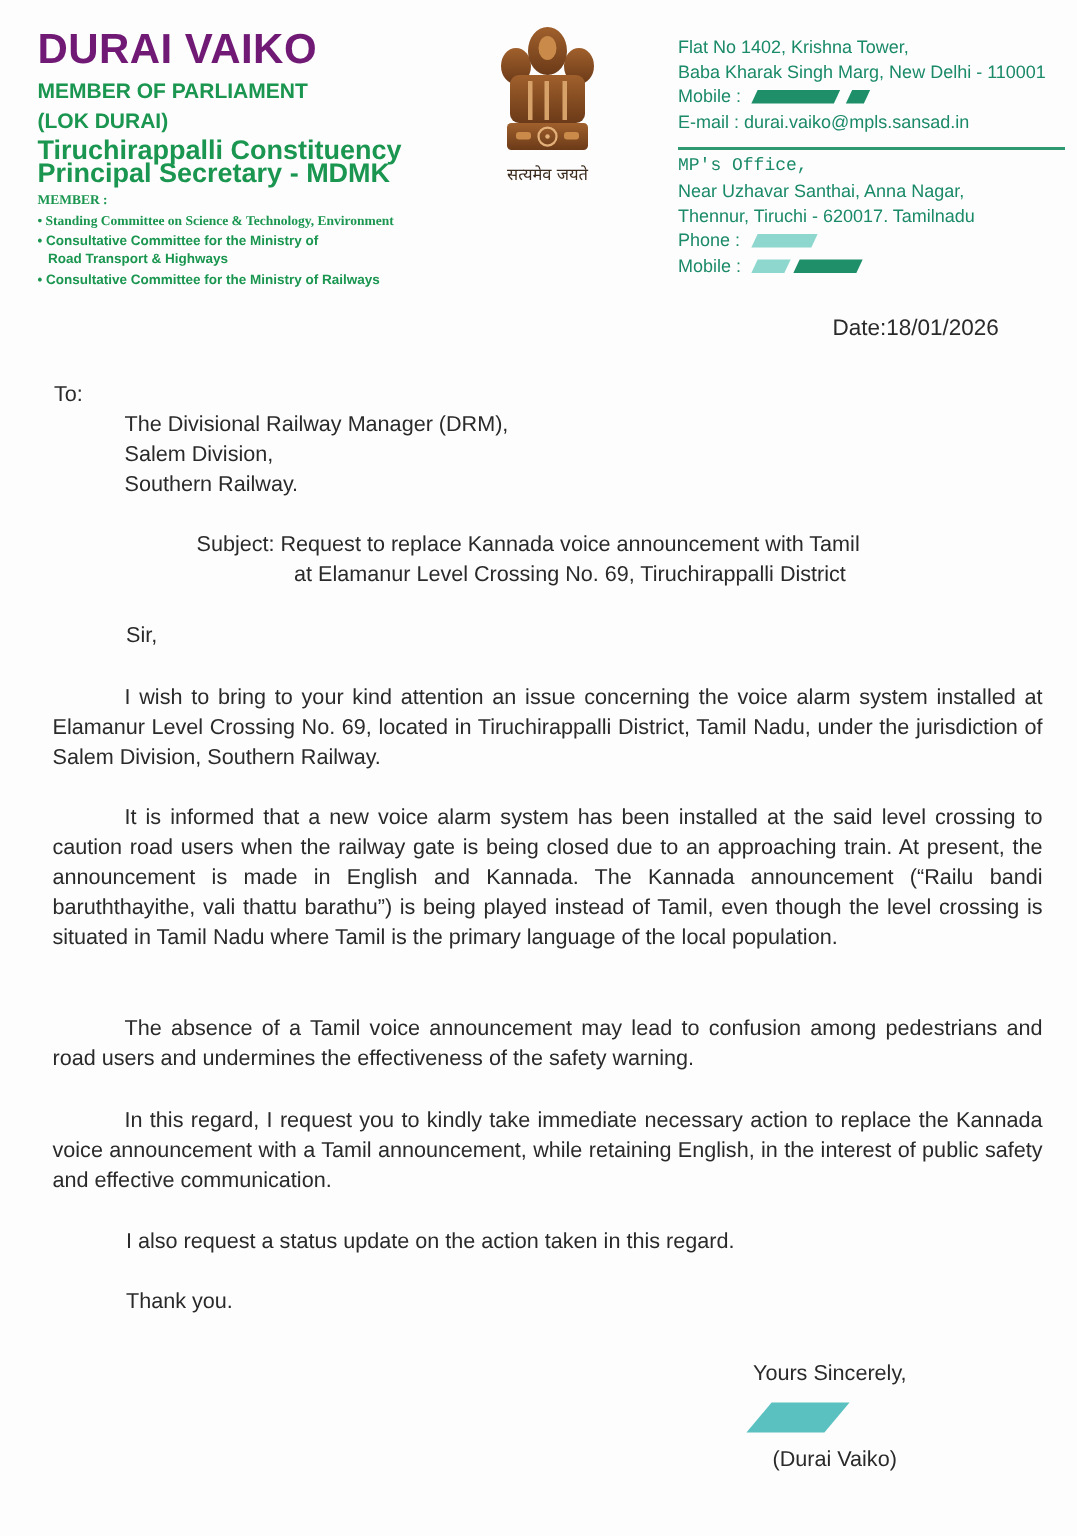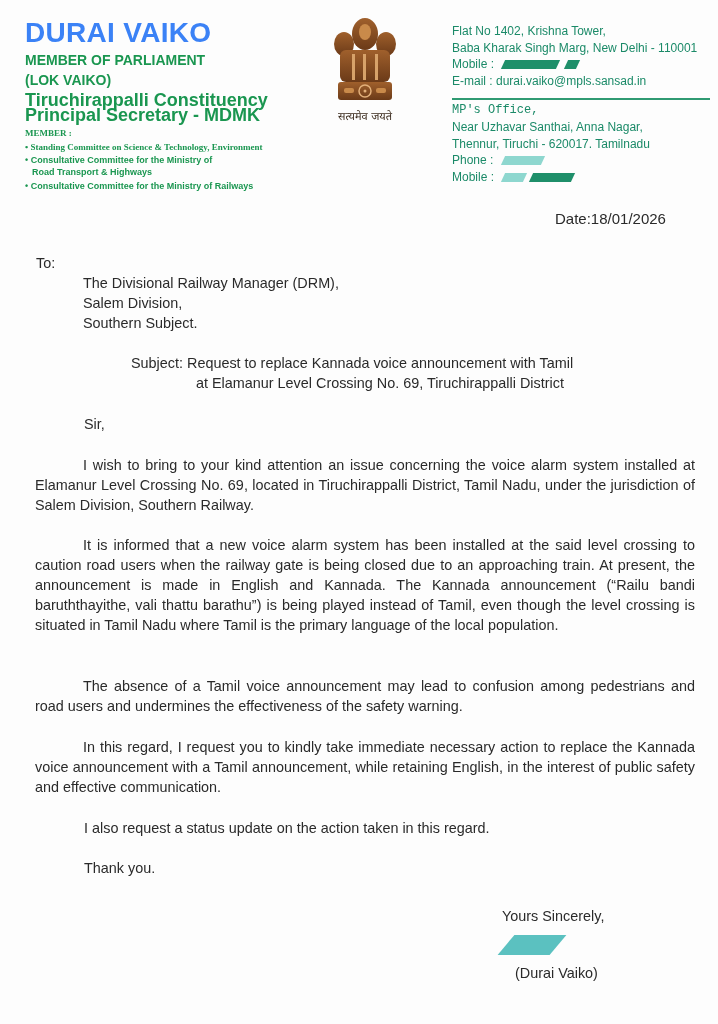--- a/index.html
+++ b/index.html
@@ -2,21 +2,21 @@
 <html><head>
 <meta charset="utf-8">
 <style>
   html, body { margin:0; padding:0; }
   body {
     width:718px; height:1024px; background:#fdfdfd; position:relative; overflow:hidden;
     font-family:"Liberation Sans", "DejaVu Sans", sans-serif; color:#262626;
   }
   .abs { position:absolute; }
   
-  .lh-name { left:25px; top:18px; font-size:28px; font-weight:bold; letter-spacing:0.3px; color:#3b82f6; line-height:30px; }
+  .lh-name { left:25px; top:18px; font-size:28px; font-weight:bold; letter-spacing:0.3px; color:#701a75; line-height:30px; }
   .lh-title { left:25px; font-size:14px; font-weight:bold; color:#1a9650; line-height:18px; }
   .lh-sub { left:25px; font-size:18px; font-weight:bold; color:#1a9650; line-height:15px; }
   .lh-mem { left:25px; font-size:9px; font-weight:bold; color:#1a9650; line-height:11px; }
   
   .emblem { left:330px; top:10px; width:70px; height:100px; }
   .motto { left:330px; top:108px; width:70px; text-align:center; font-size:11px; color:#3a2a1c; font-family:"DejaVu Sans", sans-serif; }
   
   .rh { left:452px; font-size:12px; color:#1b8a68; line-height:17px; white-space:nowrap; }
   .rh-line { left:452px; top:98px; width:258px; height:2px; background:#2f9a72; }
   .redact { display:inline-block; height:9px; background:#1f8f6a; vertical-align:middle; transform:skewX(-25deg); }
@@ -27,21 +27,21 @@
   .para { left:35px; width:660px; text-align:justify; }
   .indent { text-indent:48px; }
   .sig-block { left:502px; top:906px; font-size:14.4px; }
   .sig-mark { left:506px; top:935px; width:52px; height:20px; background:#5bc1c0; transform:skewX(-40deg); }
 </style>
 </head>
 <body>
 
 <div class="abs lh-name">DURAI VAIKO</div>
 <div class="abs lh-title" style="top:51px;">MEMBER OF PARLIAMENT</div>
-<div class="abs lh-title" style="top:71px;">(LOK VAIKO)</div>
+<div class="abs lh-title" style="top:71px;">(LOK DURAI)</div>
 <div class="abs lh-sub" style="top:93px;">Tiruchirappalli Constituency</div>
 <div class="abs lh-sub" style="top:108px;">Principal Secretary - MDMK</div>
 <div class="abs lh-mem" style="top:128px;font-family:Liberation Serif, serif;">MEMBER :</div>
 <div class="abs lh-mem" style="top:142px;font-family:Liberation Serif, serif;">• Standing Committee on Science &amp; Technology, Environment</div>
 <div class="abs lh-mem" style="top:155px;">• Consultative Committee for the Ministry of</div>
 <div class="abs lh-mem" style="top:167px; left:32px;">Road Transport &amp; Highways</div>
 <div class="abs lh-mem" style="top:181px;">• Consultative Committee for the Ministry of Railways</div>
 
 <div class="abs emblem">
   <svg width="70" height="100" viewBox="0 0 70 100">
@@ -92,21 +92,21 @@
   <span>Mobile :</span>
   <span class="redact light" style="width:22px; margin-left:6px;"></span>
   <span class="redact" style="width:42px; margin-left:2px;"></span>
 </div>
 
 <div class="abs date">Date:18/01/2026</div>
 
 <div class="abs body-text" style="left:36px; top:253px;">To:</div>
 <div class="abs body-text" style="left:83px; top:273px;">The Divisional Railway Manager (DRM),</div>
 <div class="abs body-text" style="left:83px; top:293px;">Salem Division,</div>
-<div class="abs body-text" style="left:83px; top:313px;">Southern Subject.</div>
+<div class="abs body-text" style="left:83px; top:313px;">Southern Railway.</div>
 
 <div class="abs body-text" style="left:131px; top:353px;">Subject: Request to replace Kannada voice announcement with Tamil</div>
 <div class="abs body-text" style="left:196px; top:373px;">at Elamanur Level Crossing No. 69, Tiruchirappalli District</div>
 
 <div class="abs body-text" style="left:84px; top:414px;">Sir,</div>
 
 <div class="abs body-text para indent" style="top:455px;">I wish to bring to your kind attention an issue concerning the voice alarm system installed at Elamanur Level Crossing No. 69, located in Tiruchirappalli District, Tamil Nadu, under the jurisdiction of Salem Division, Southern Railway.</div>
 <div class="abs body-text para indent" style="top:535px;">It is informed that a new voice alarm system has been installed at the said level crossing to caution road users when the railway gate is being closed due to an approaching train. At present, the announcement is made in English and Kannada. The Kannada announcement (“Railu bandi baruththayithe, vali thattu barathu”) is being played instead of Tamil, even though the level crossing is situated in Tamil Nadu where Tamil is the primary language of the local population.</div>
 <div class="abs body-text para indent" style="top:676px;">The absence of a Tamil voice announcement may lead to confusion among pedestrians and road users and undermines the effectiveness of the safety warning.</div>
 <div class="abs body-text para indent" style="top:737px;">In this regard, I request you to kindly take immediate necessary action to replace the Kannada voice announcement with a Tamil announcement, while retaining English, in the interest of public safety and effective communication.</div>

